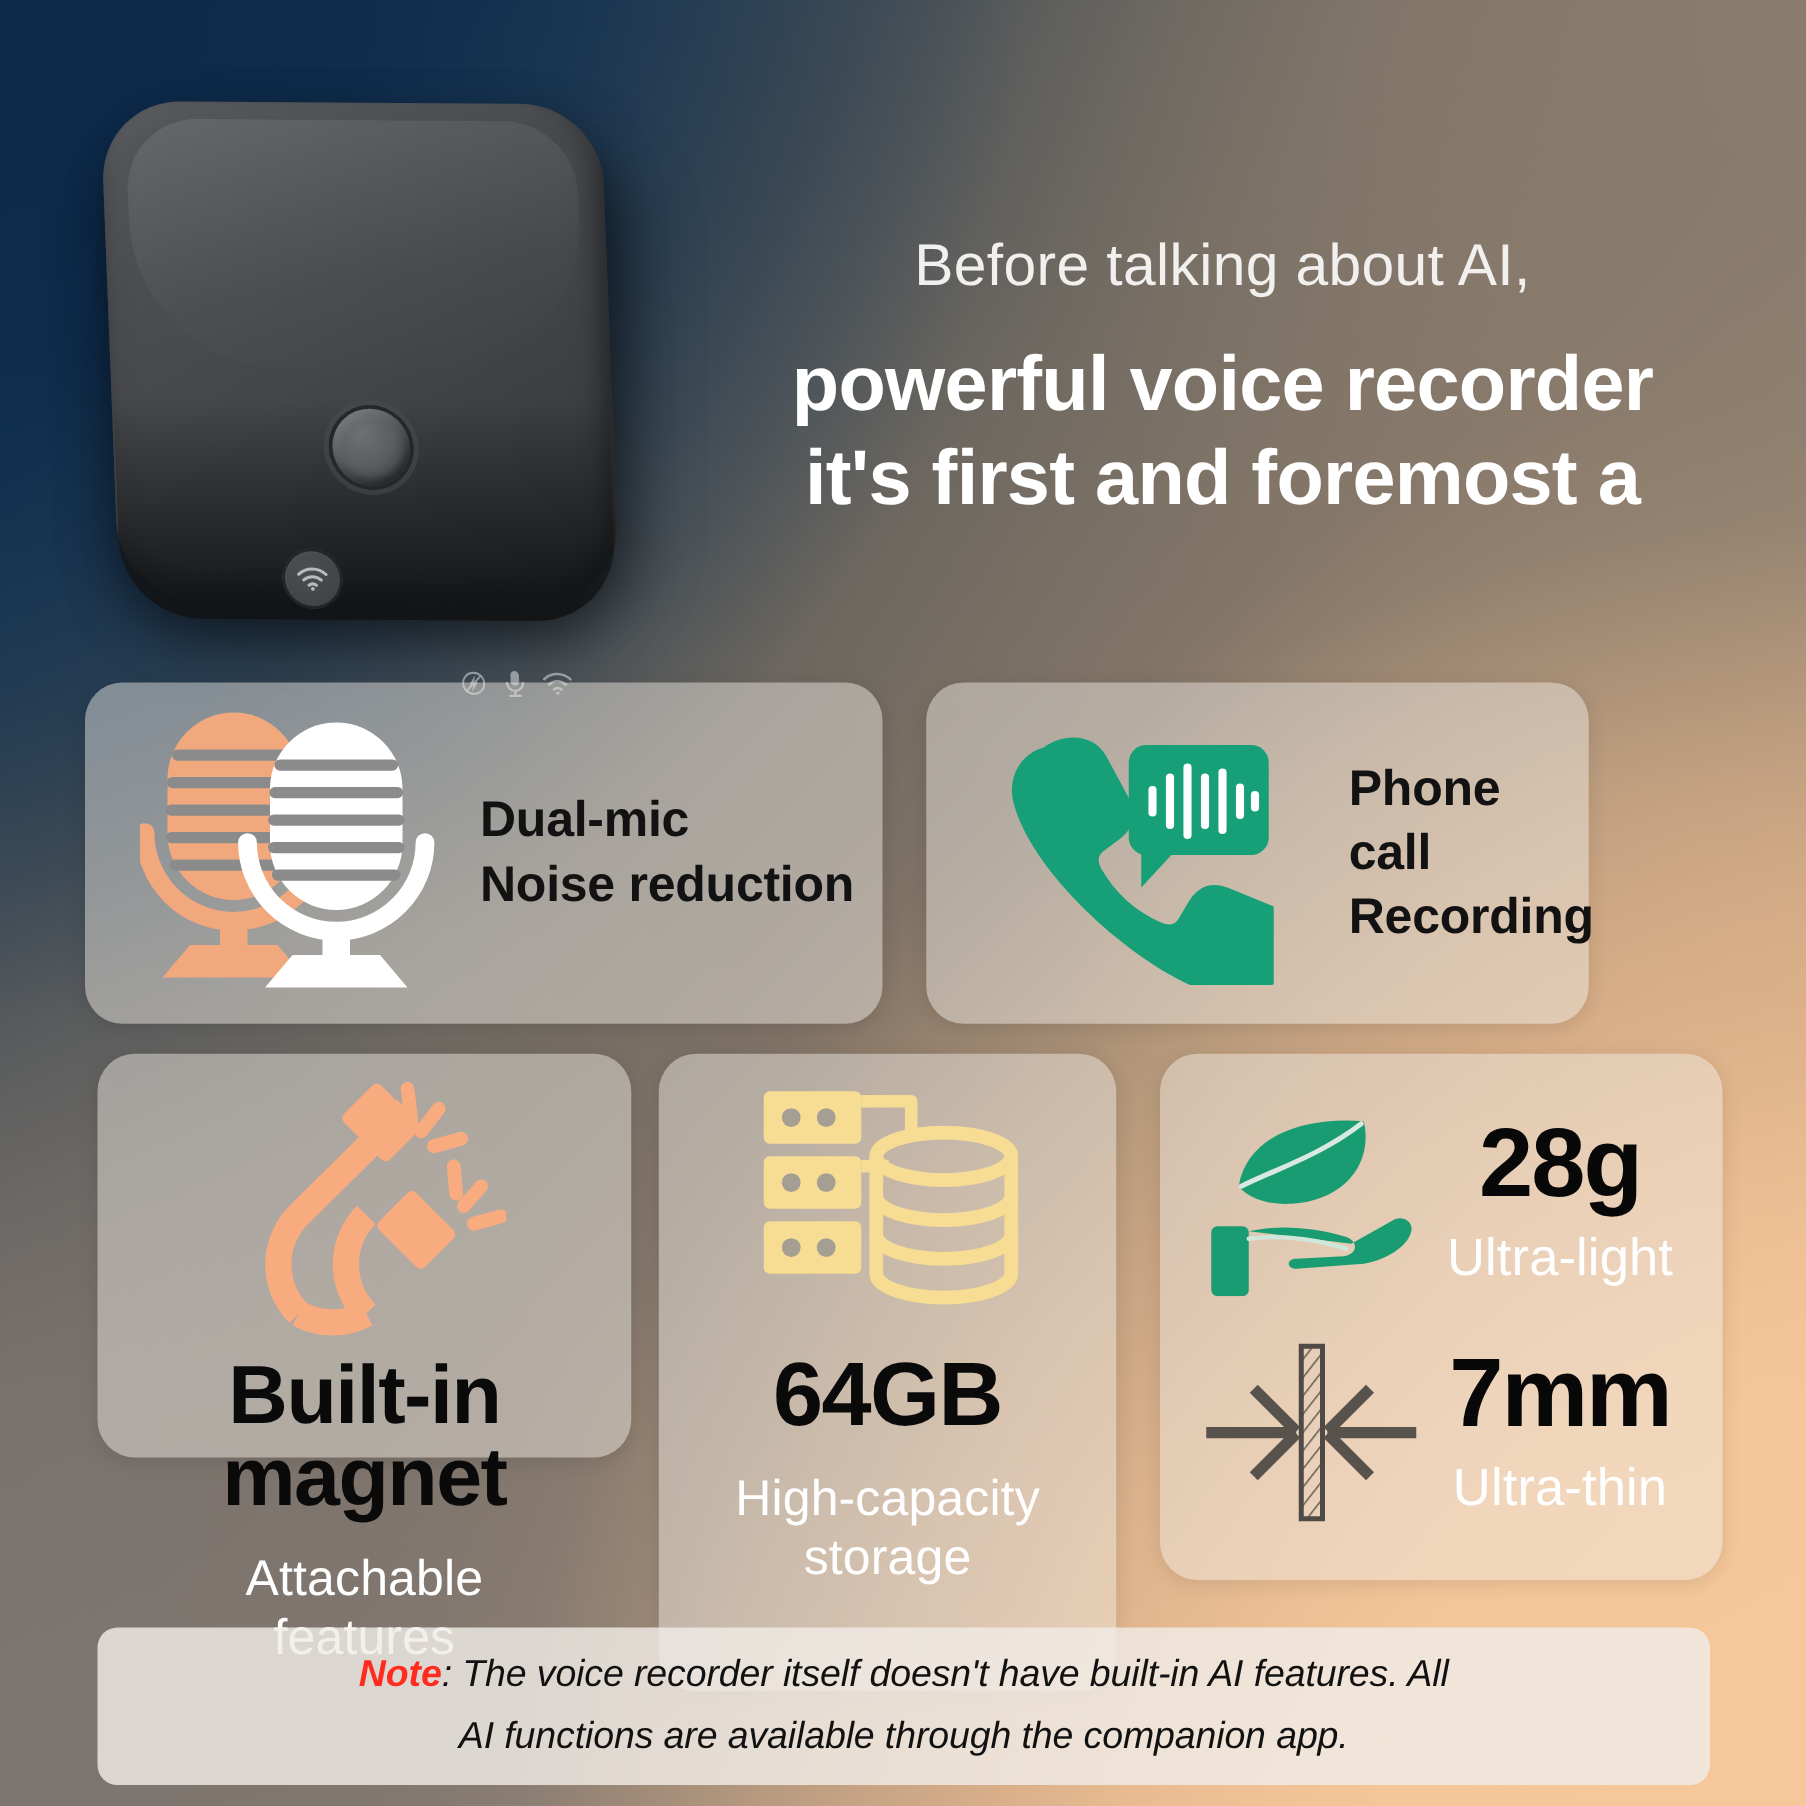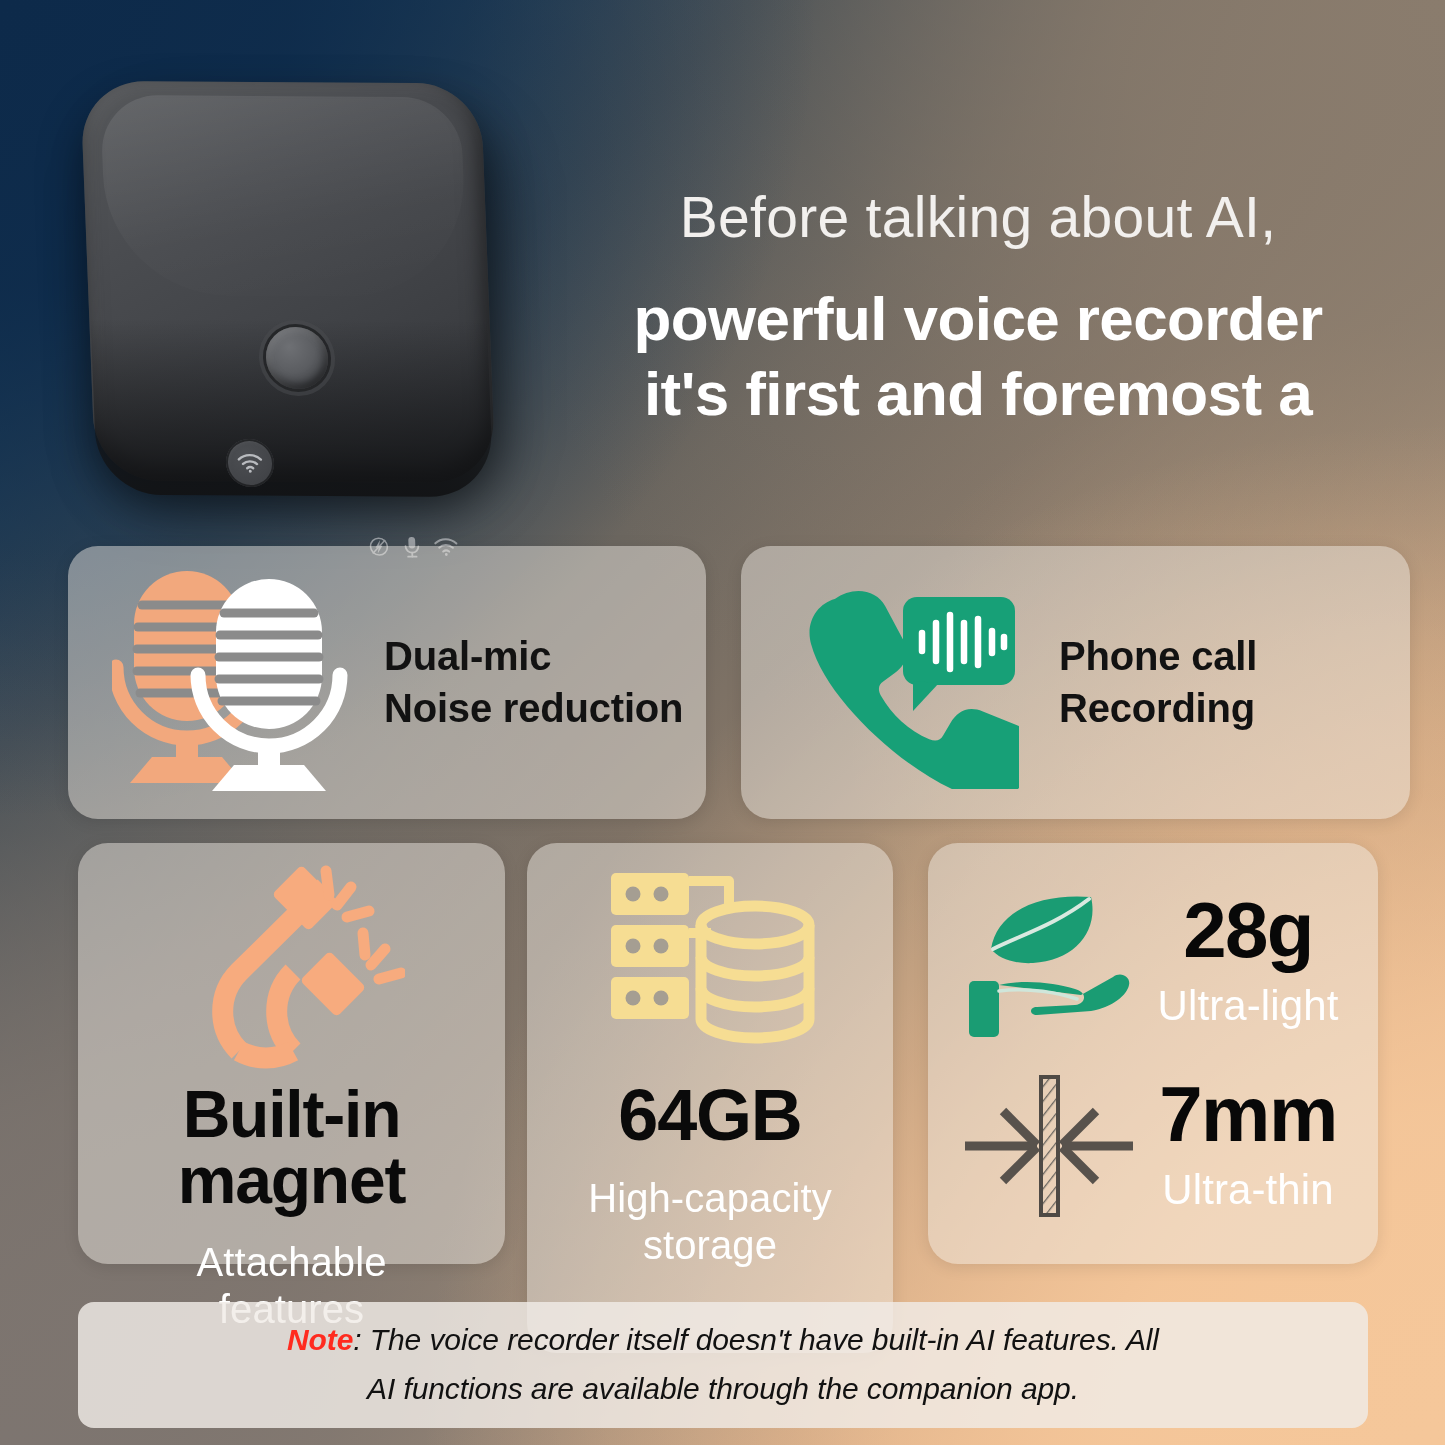--- a/index.html
+++ b/index.html
@@ -95,49 +95,49 @@
   .status-row {
     position:absolute; left:280px; top:450px; width:120px; height:30px;
     display:flex; gap:12px; align-items:center;
     transform: rotate(-2.2deg) skewY(2.6deg);
     opacity:0.62;
   }
 
   
   #headline { position:absolute; left:548px; top:186px; width:860px; }
   .kicker {
-    font-size:57px; font-weight:300; color:#f2f0ee; letter-spacing:0.3px;
+    font-size:47px; font-weight:300; color:#f2f0ee; letter-spacing:0.3px;
     line-height:1.1; text-align:center;
   }
   .title {
     margin-top:32px;
     font-size:62px; font-weight:700; color:#ffffff; line-height:1.22;
     letter-spacing:-0.6px; text-align:center;
   }
 
   
   .card {
     position:absolute;
     border-radius:30px;
     background:rgba(238,234,228,0.47);
     box-shadow: 0 3px 16px rgba(0,0,0,0.10);
   }
 
   
   #card-dualmic { left:68px; top:546px; width:638px; height:273px;
     display:flex; align-items:center; padding:0 10px 0 44px; gap:20px; }
-  #card-phone   { left:741px; top:546px; width:669px; height:273px;
-    display:flex; align-items:center; padding:0 10px 0 62px; gap:40px; }
+  #card-phone   { left:741px; top:546px; width:530px; height:273px;
+    display:flex; align-items:center; padding:0 10px 0 62px; gap:60px; }
 
   .card-label-bold {
     font-size:40px; font-weight:700; color:#121212; line-height:1.28; letter-spacing:-0.2px;
   }
 
   
-  #card-magnet { left:78px; top:843px; width:427px; height:421px;
+  #card-magnet { left:78px; top:843px; width:427px; height:323px;
     display:flex; flex-direction:column; align-items:center; padding-top:18px; }
   #card-storage { left:527px; top:843px; width:366px; height:510px;
     display:flex; flex-direction:column; align-items:center; padding-top:24px; }
   #card-specs  { left:928px; top:843px; width:450px; height:421px;
     display:flex; flex-direction:column; justify-content:center; padding:0 26px; }
 
   .stat-big {
     font-size:66px; font-weight:700; color:#0a0a0a; letter-spacing:-1.2px; line-height:1;
     text-align:center;
   }

